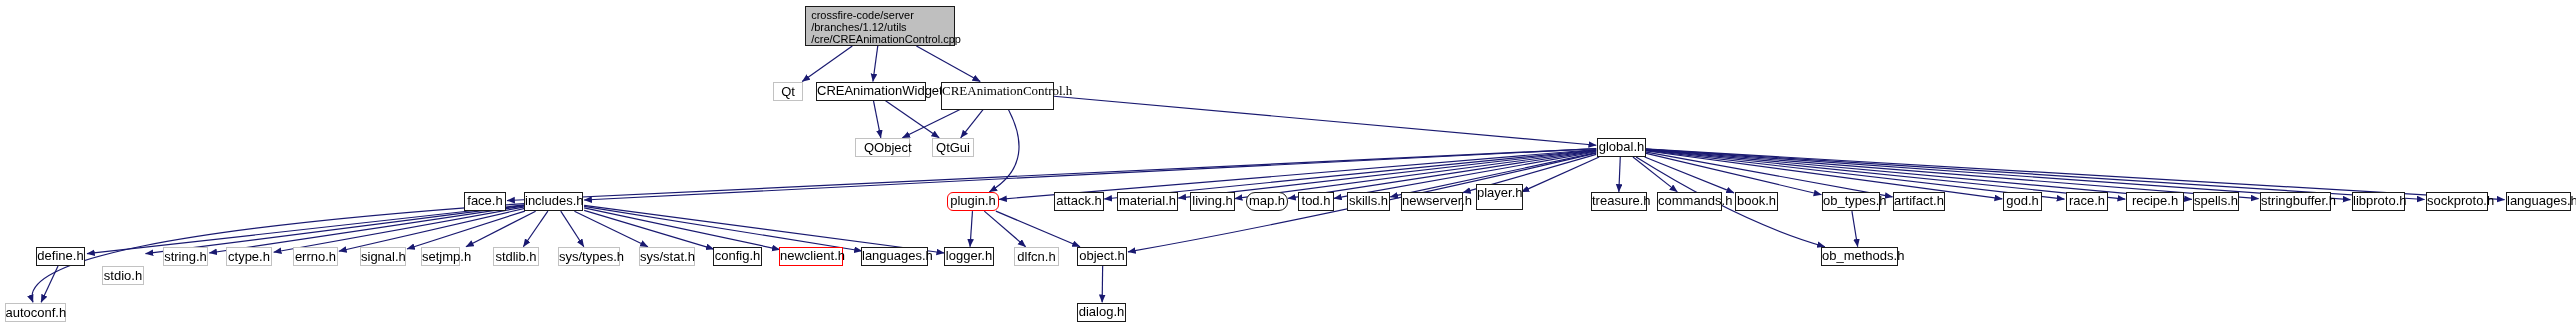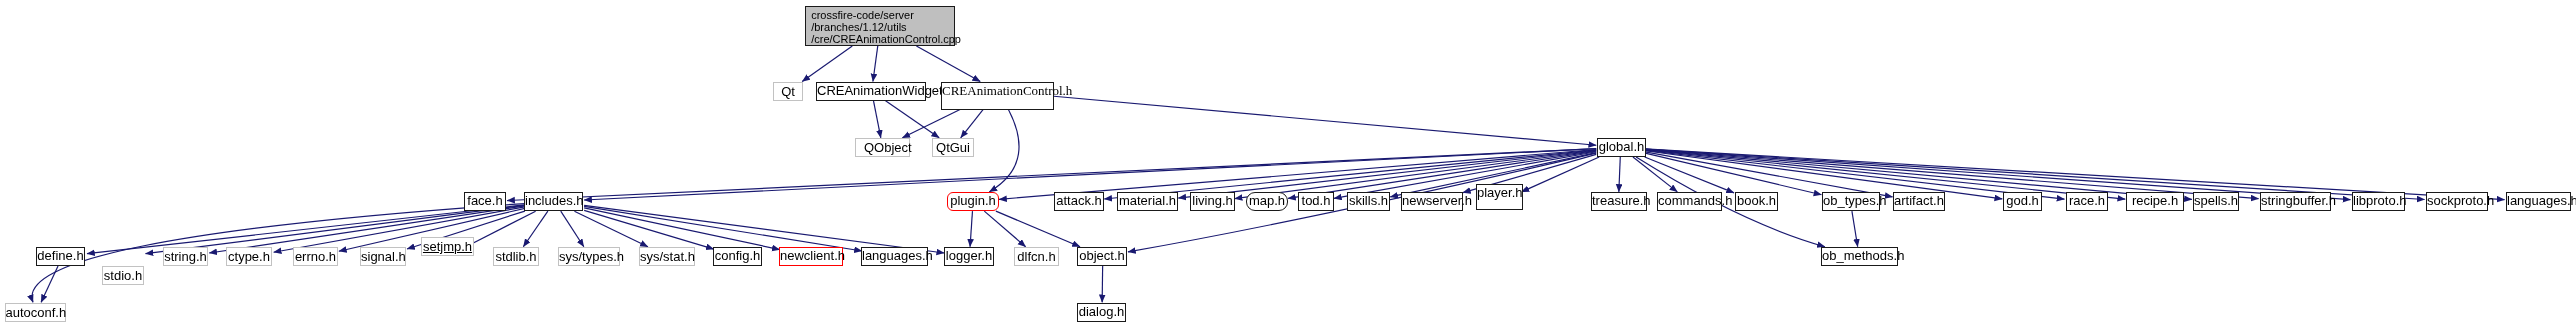--- a/index.html
+++ b/index.html
@@ -118,21 +118,21 @@
       <div class="node" style="left: 2260px; top: 192px; width: 71px; height: 19.3px;">stringbuffer.h</div>
       <div class="node" style="left: 2352px; top: 192px; width: 53px; height: 19.3px;">libproto.h</div>
       <div class="node" style="left: 2426px; top: 192px; width: 62px; height: 19.3px;">sockproto.h</div>
       <div class="node" style="left: 2506px; top: 192px; width: 65px; height: 19.3px;">languages.h</div>
       <div class="node" style="left: 36px; top: 247px; width: 49px; height: 19.3px;">define.h</div>
       <div class="node-ext" style="left: 102px; top: 247px; width: 42px; height: 19.3px; margin-top: 19px;">stdio.h</div>
       <div class="node-ext" style="left: 163px; top: 247px; width: 45px; height: 19.3px;">string.h</div>
       <div class="node-ext" style="left: 226px; top: 247px; width: 46px; height: 19.3px;">ctype.h</div>
       <div class="node-ext" style="left: 293px; top: 247px; width: 45px; height: 19.3px;">errno.h</div>
       <div class="node-ext" style="left: 360px; top: 247px; width: 46px; height: 19.3px;">signal.h</div>
-      <div class="node-ext" style="left: 421px; top: 237px; width: 53px; height: 19.3px; text-decoration: underline;">setjmp.h</div>
+      <div class="node-ext" style="left: 421px; top: 247px; width: 39px; height: 19.3px;">setjmp.h</div>
       <div class="node-ext" style="left: 493px; top: 247px; width: 46px; height: 19.3px;">stdlib.h</div>
       <div class="node-ext" style="left: 558px; top: 247px; width: 62px; height: 19.3px;">sys/types.h</div>
       <div class="node-ext" style="left: 639px; top: 247px; width: 56px; height: 19.3px;">sys/stat.h</div>
       <div class="node" style="left: 713px; top: 247px; width: 49px; height: 19.3px;">config.h</div>
       <div class="node-trunc" style="left: 779px; top: 247px; width: 64px; height: 19.3px;">newclient.h</div>
       <div class="node" style="left: 861px; top: 247px; width: 67px; height: 19.3px;">languages.h</div>
       <div class="node" style="left: 944px; top: 247px; width: 50px; height: 19.3px;">logger.h</div>
       <div class="node-ext" style="left: 1014px; top: 247px; width: 45px; height: 19.3px;">dlfcn.h</div>
       <div class="node" style="left: 1077px; top: 247px; width: 50px; height: 19.3px;">object.h</div>
       <div class="node" style="left: 1821px; top: 247px; width: 77px; height: 19.3px;">ob_methods.h</div>

